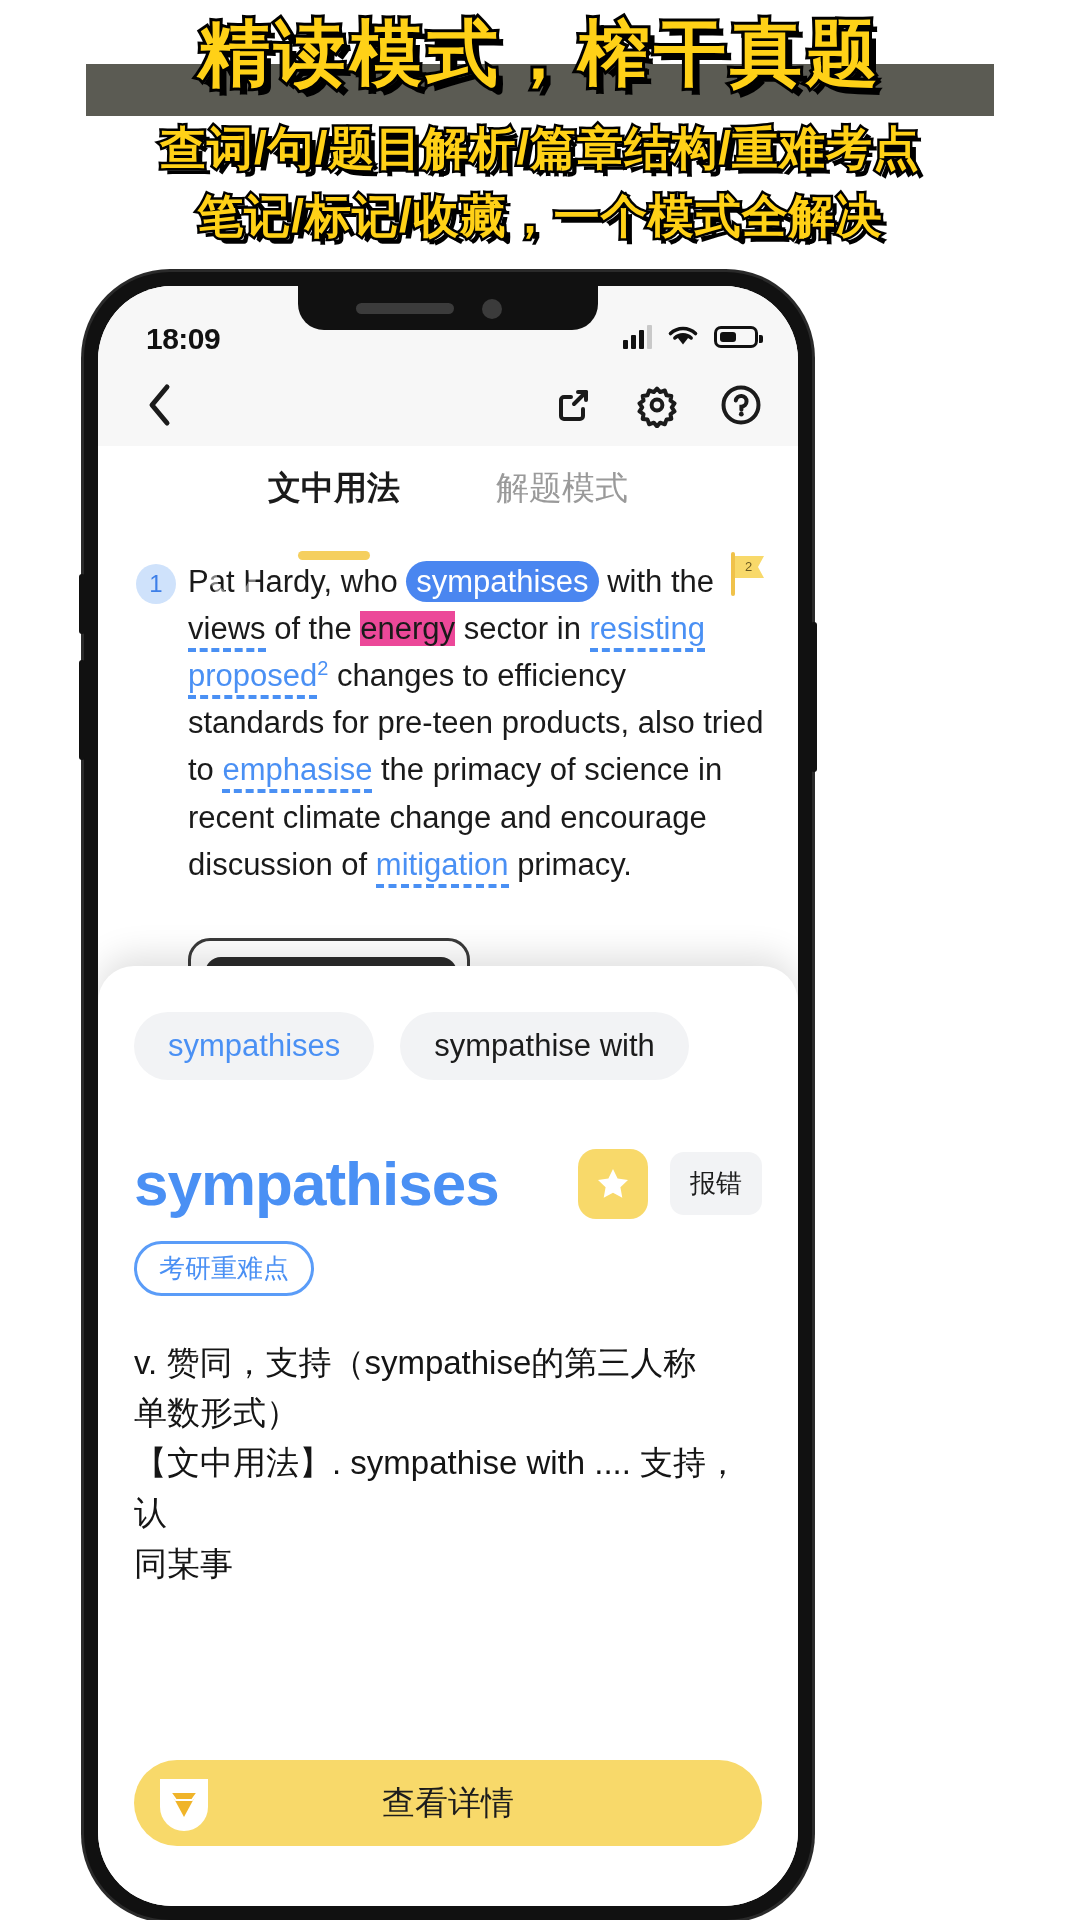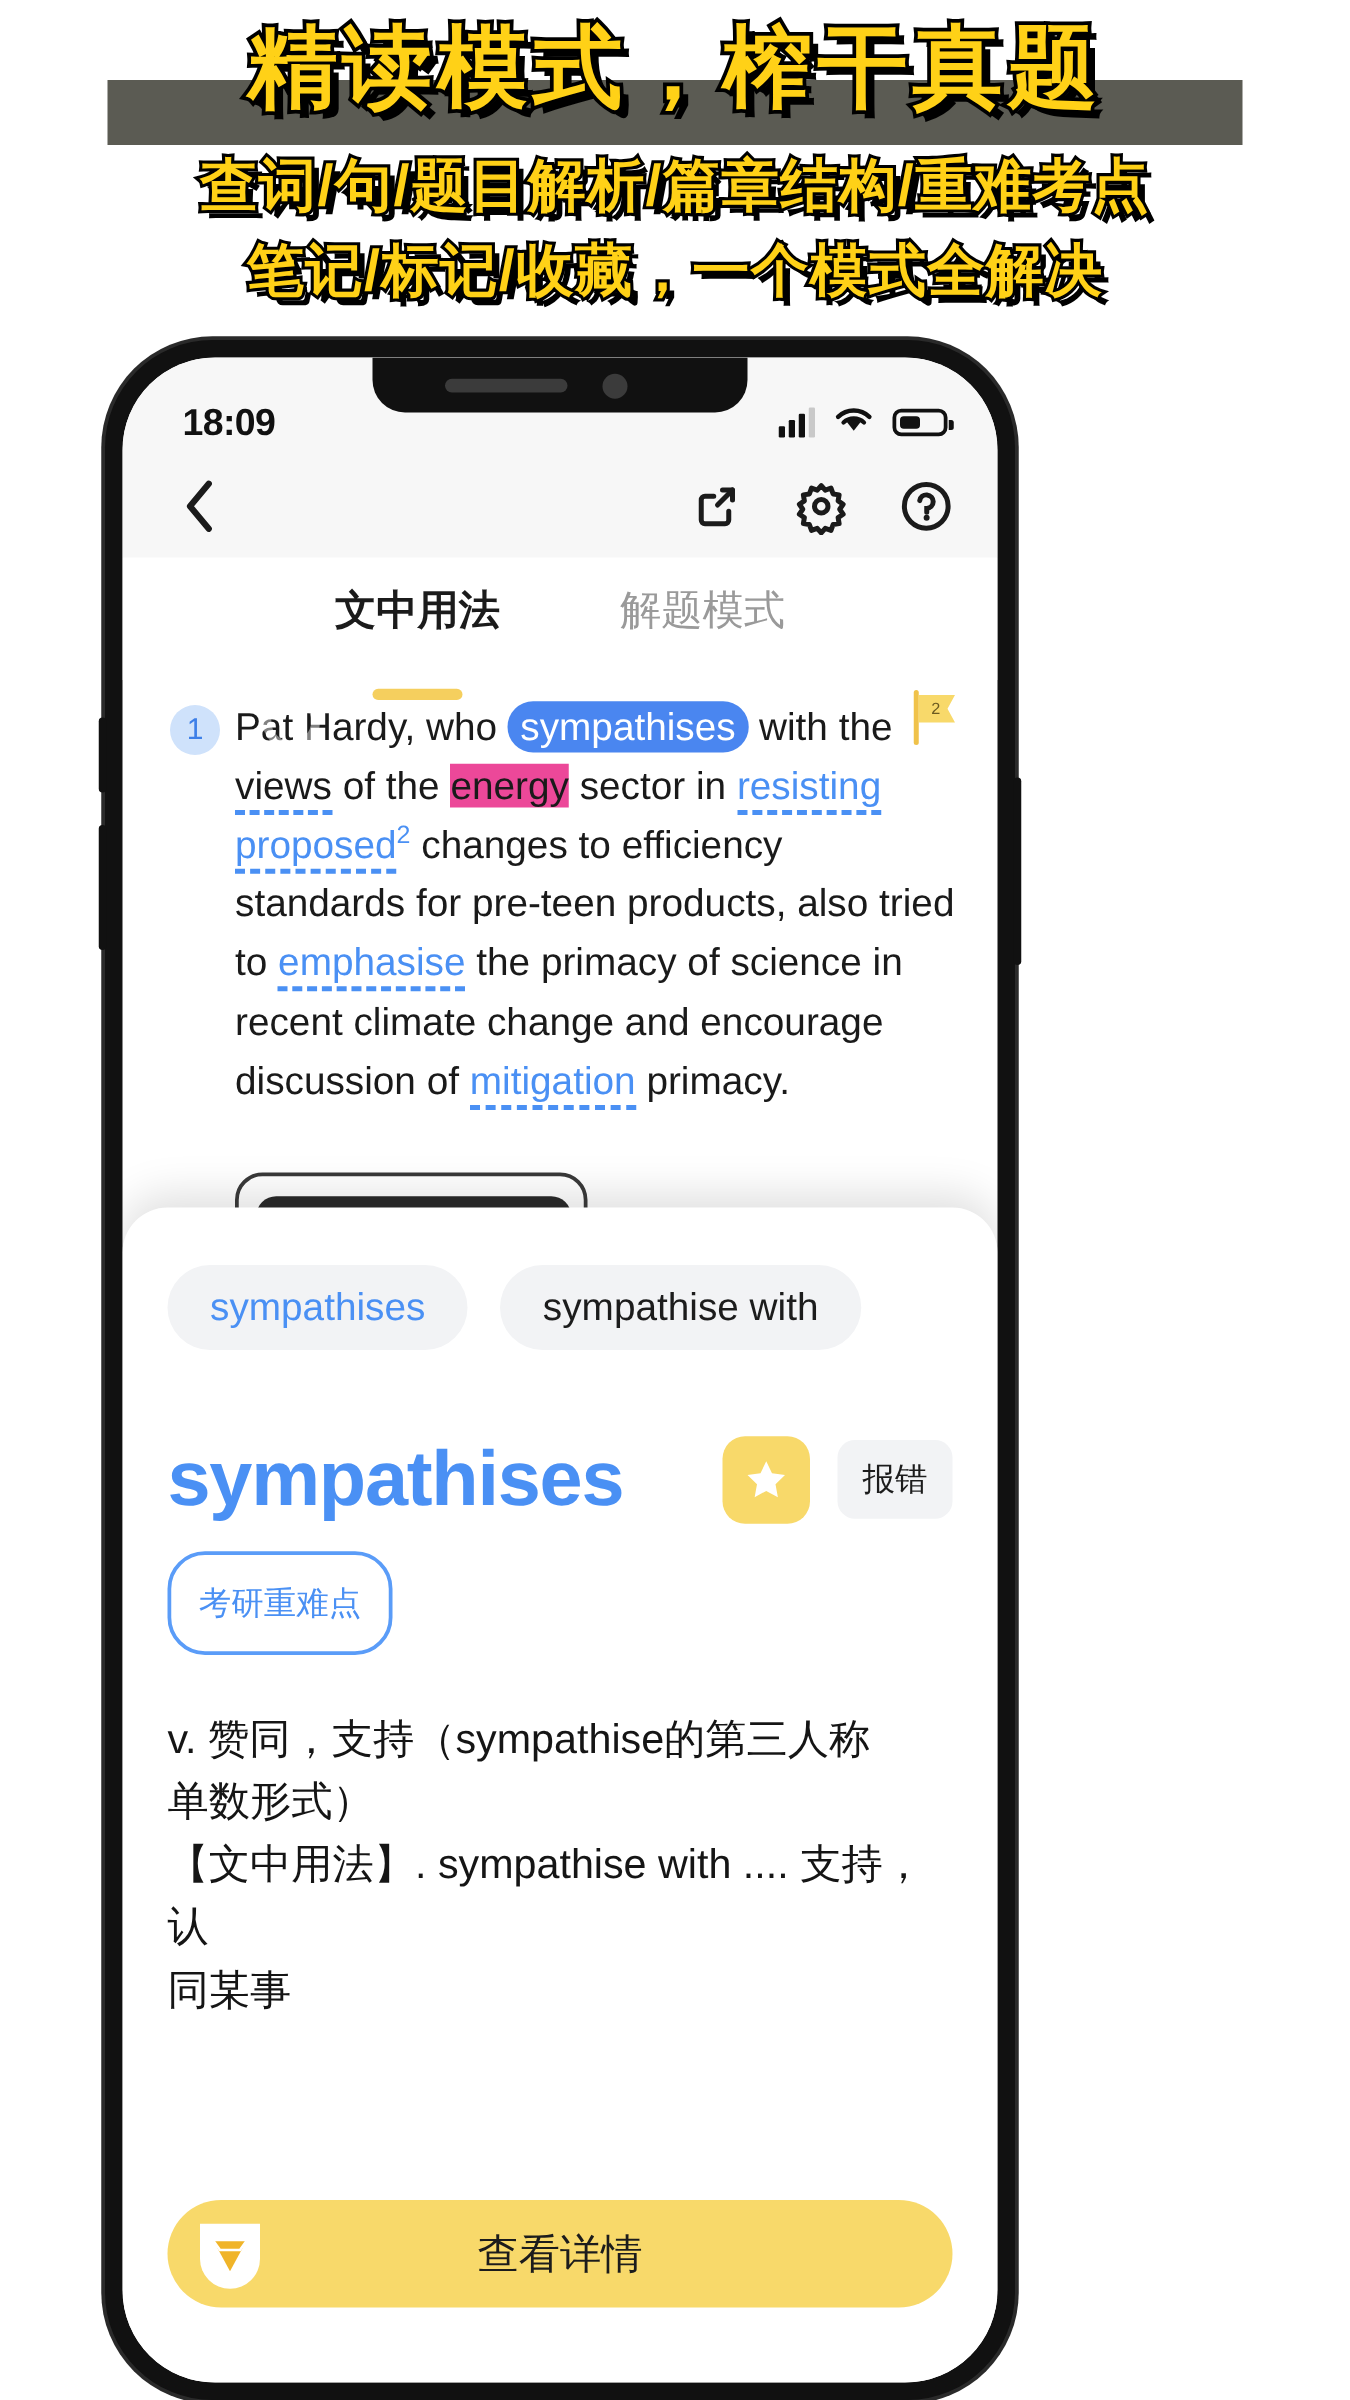--- a/index.html
+++ b/index.html
@@ -214,21 +214,21 @@
     width:70px; height:70px; border-radius:18px; background:#f8d96a;
     display:flex; align-items:center; justify-content:center; margin-right:22px;
   }
   .report-btn {
     background:#f2f3f5; border-radius:14px; padding:14px 20px;
     font-size:26px; color:#1c1c1c;
   }
   .badge {
     display:inline-block; margin-top:22px;
     border:3px solid #5a9cf8; color:#4a90f4; border-radius:30px;
-    padding:21px 22px; font-size:26px;
+    padding:7px 22px; font-size:26px;
   }
   .defs { margin-top:42px; font-size:33px; line-height:1.52; color:#151515; }
   .cta {
     position:absolute; left:36px; right:36px; bottom:60px; height:86px;
     background:#f8d96a; border-radius:44px;
     display:flex; align-items:center; justify-content:center;
     font-size:33px; color:#1c1c1c;
   }
   .cta-gem { position:absolute; left:20px; top:13px; width:60px; height:60px; }
 </style>

